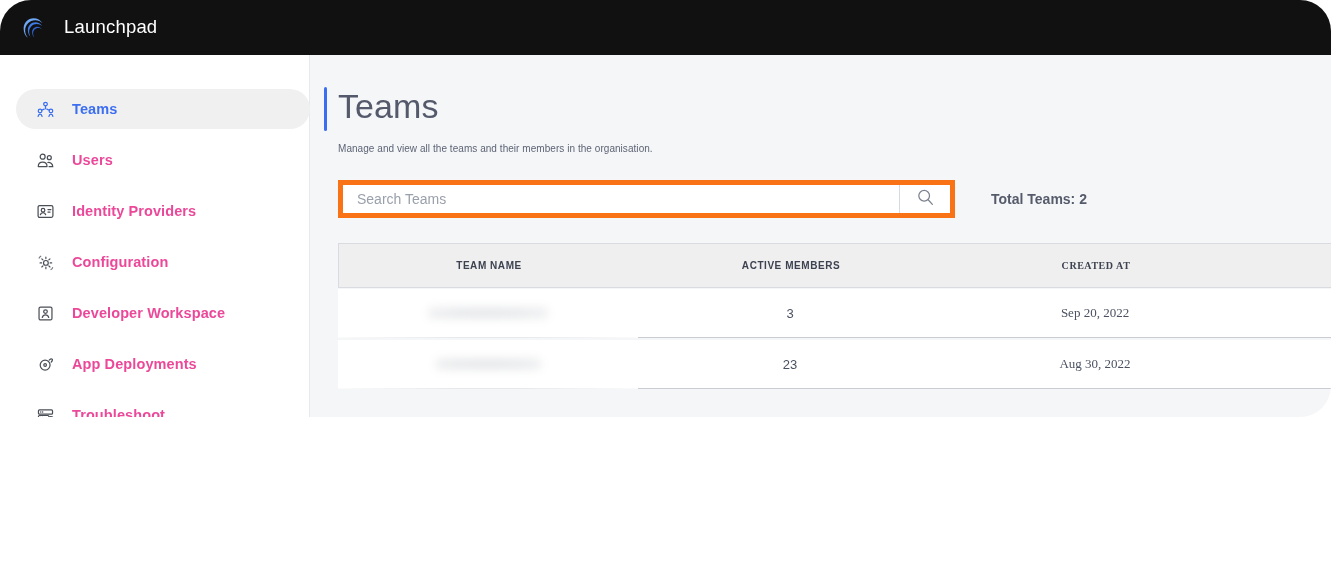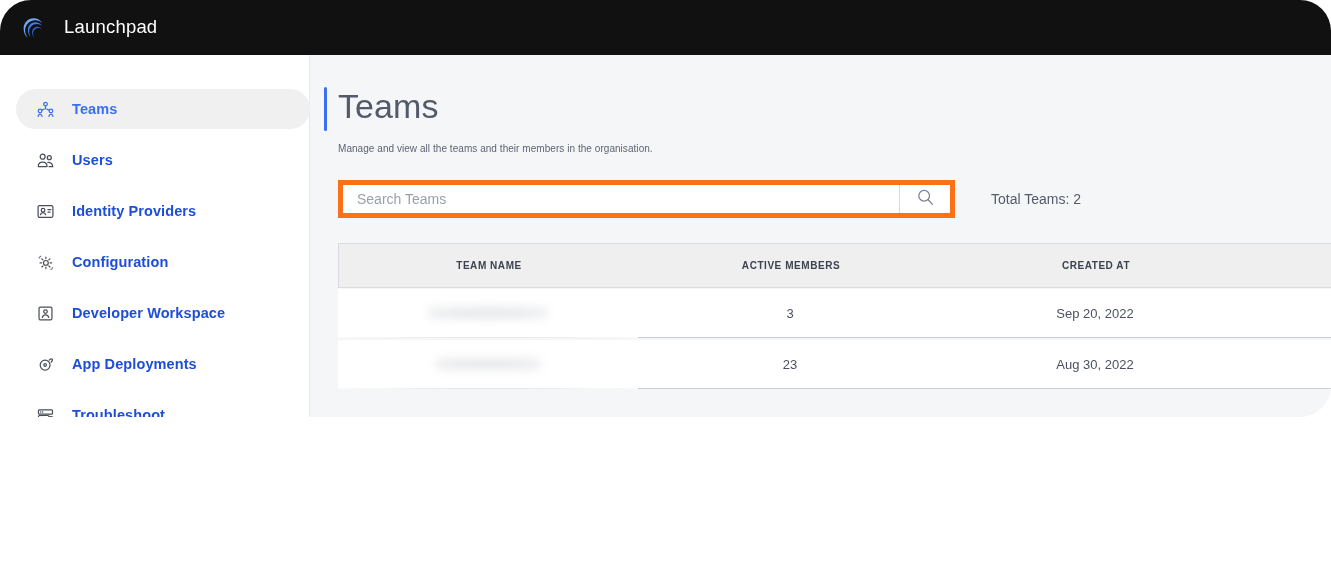--- a/index.html
+++ b/index.html
@@ -91,21 +91,21 @@
     width: 19px; height: 19px;
     flex: 0 0 auto;
     display: flex; align-items: center; justify-content: center;
     color: #4a4f57;
   }
   .nav-item.active .nav-icon { color: #3b6ef0; }
   .nav-label {
     margin-left: 17px;
     font-size: 14.5px;
     font-weight: 600;
-    color: #1d4ed8;
+    color: #ec4899;
     letter-spacing: .1px;
     white-space: nowrap;
   }
   .nav-item.active .nav-label { color: #3b6ef0; }
 
   
   .annot-box {
     position: absolute;
     left: 16px;
     top: 387px;
@@ -175,20 +175,21 @@
     justify-content: center;
     cursor: pointer;
     color: #7b8characters;
     color: #7c828e;
   }
   .total-teams {
     margin-left: 36px;
     font-size: 14px;
     color: #555b6a;
     white-space: nowrap;
+    font-weight: bold;
   }
 
   
   .table-wrap {
     margin-top: 25px;
     width: 1003px;
   }
   .thead {
     display: flex;
     align-items: center;
@@ -198,21 +199,21 @@
   }
   .th {
     font-size: 10px;
     font-weight: 700;
     color: #3c4250;
     letter-spacing: .55px;
     text-align: center;
   }
   .col-name   { width: 300px; flex: 0 0 300px; }
   .col-active { width: 304px; flex: 0 0 304px; }
-  .col-date   { width: 306px; flex: 0 0 306px; }
+  .col-date   { width: 306px; flex: 0 0 306px; font-family: Liberation Serif, serif; }
   .col-tail   { flex: 1 1 auto; }
 
   .trow {
     display: flex;
     align-items: center;
     height: 49px;
     background: #ffffff;
     border-bottom: 1px solid #c9ccd2;
     margin-top: 1px;
   }

